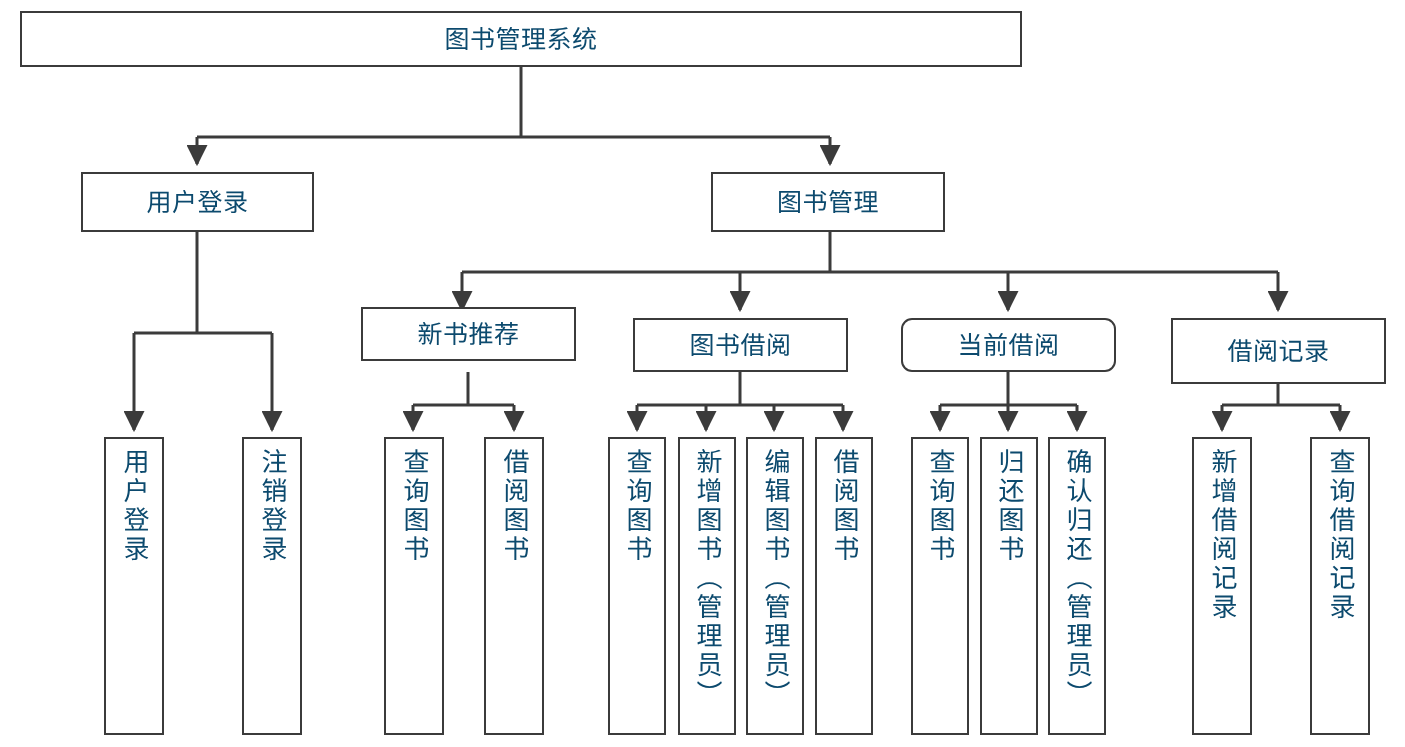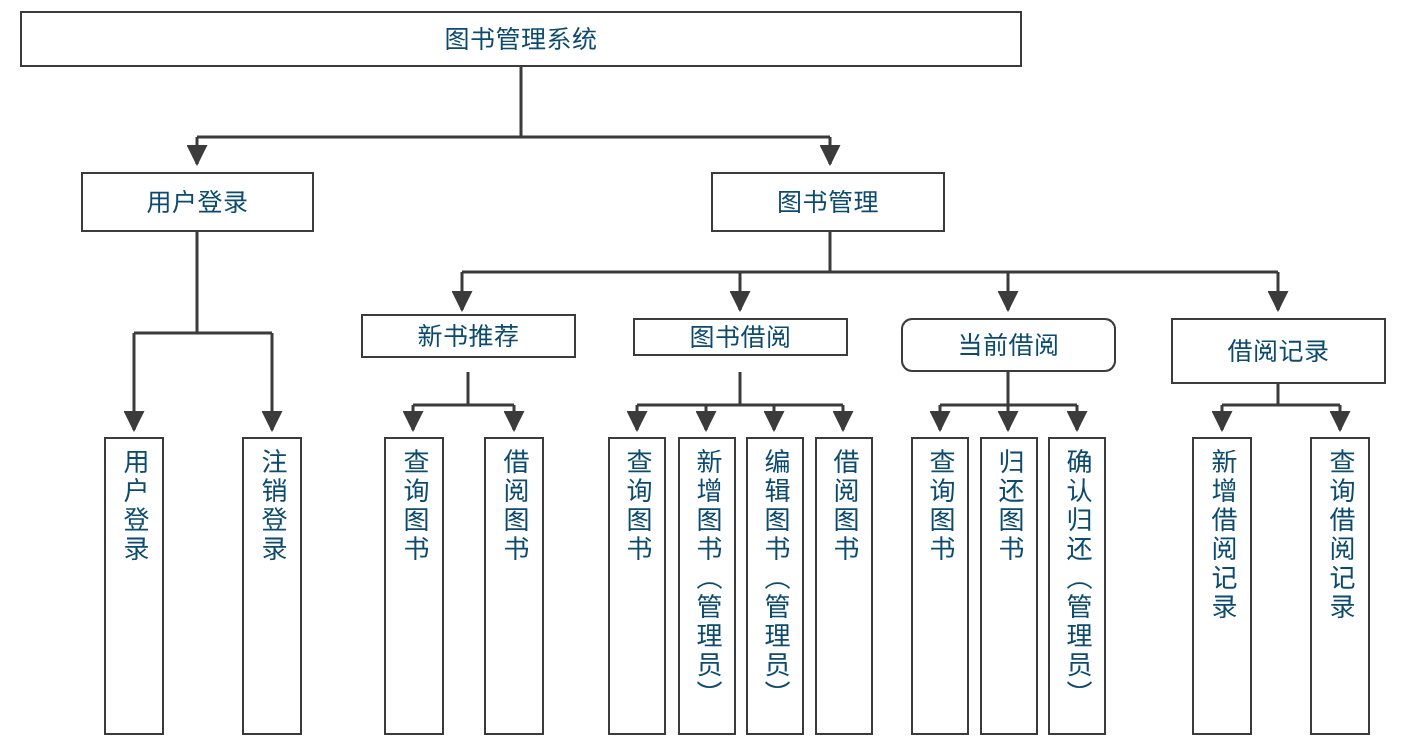--- a/index.html
+++ b/index.html
@@ -134,24 +134,24 @@
     <span class="node-label">图书管理系统</span>
   </div>
 
   <div class="node h-node" style="left:81px; top:172px; width:233px; height:60px;">
     <span class="node-label">用户登录</span>
   </div>
   <div class="node h-node" style="left:711px; top:172px; width:234px; height:60px;">
     <span class="node-label">图书管理</span>
   </div>
 
-  <div class="node h-node" style="left:361px; top:314px; width:215px; height:44px;">
+  <div class="node h-node" style="left:361px; top:307px; width:215px; height:54px;">
     <span class="node-label">新书推荐</span>
   </div>
-  <div class="node h-node" style="left:633px; top:318px; width:215px; height:38px;">
+  <div class="node h-node" style="left:633px; top:318px; width:215px; height:54px;">
     <span class="node-label">图书借阅</span>
   </div>
   <div class="node h-node" style="left:901px; top:318px; width:215px; height:54px;border-radius:11px;">
     <span class="node-label">当前借阅</span>
   </div>
   <div class="node h-node" style="left:1171px; top:318px; width:215px; height:66px;">
     <span class="node-label">借阅记录</span>
   </div>
 
   <div class="node v-node" style="left:104px; top:437px; width:60px; height:298px;">

